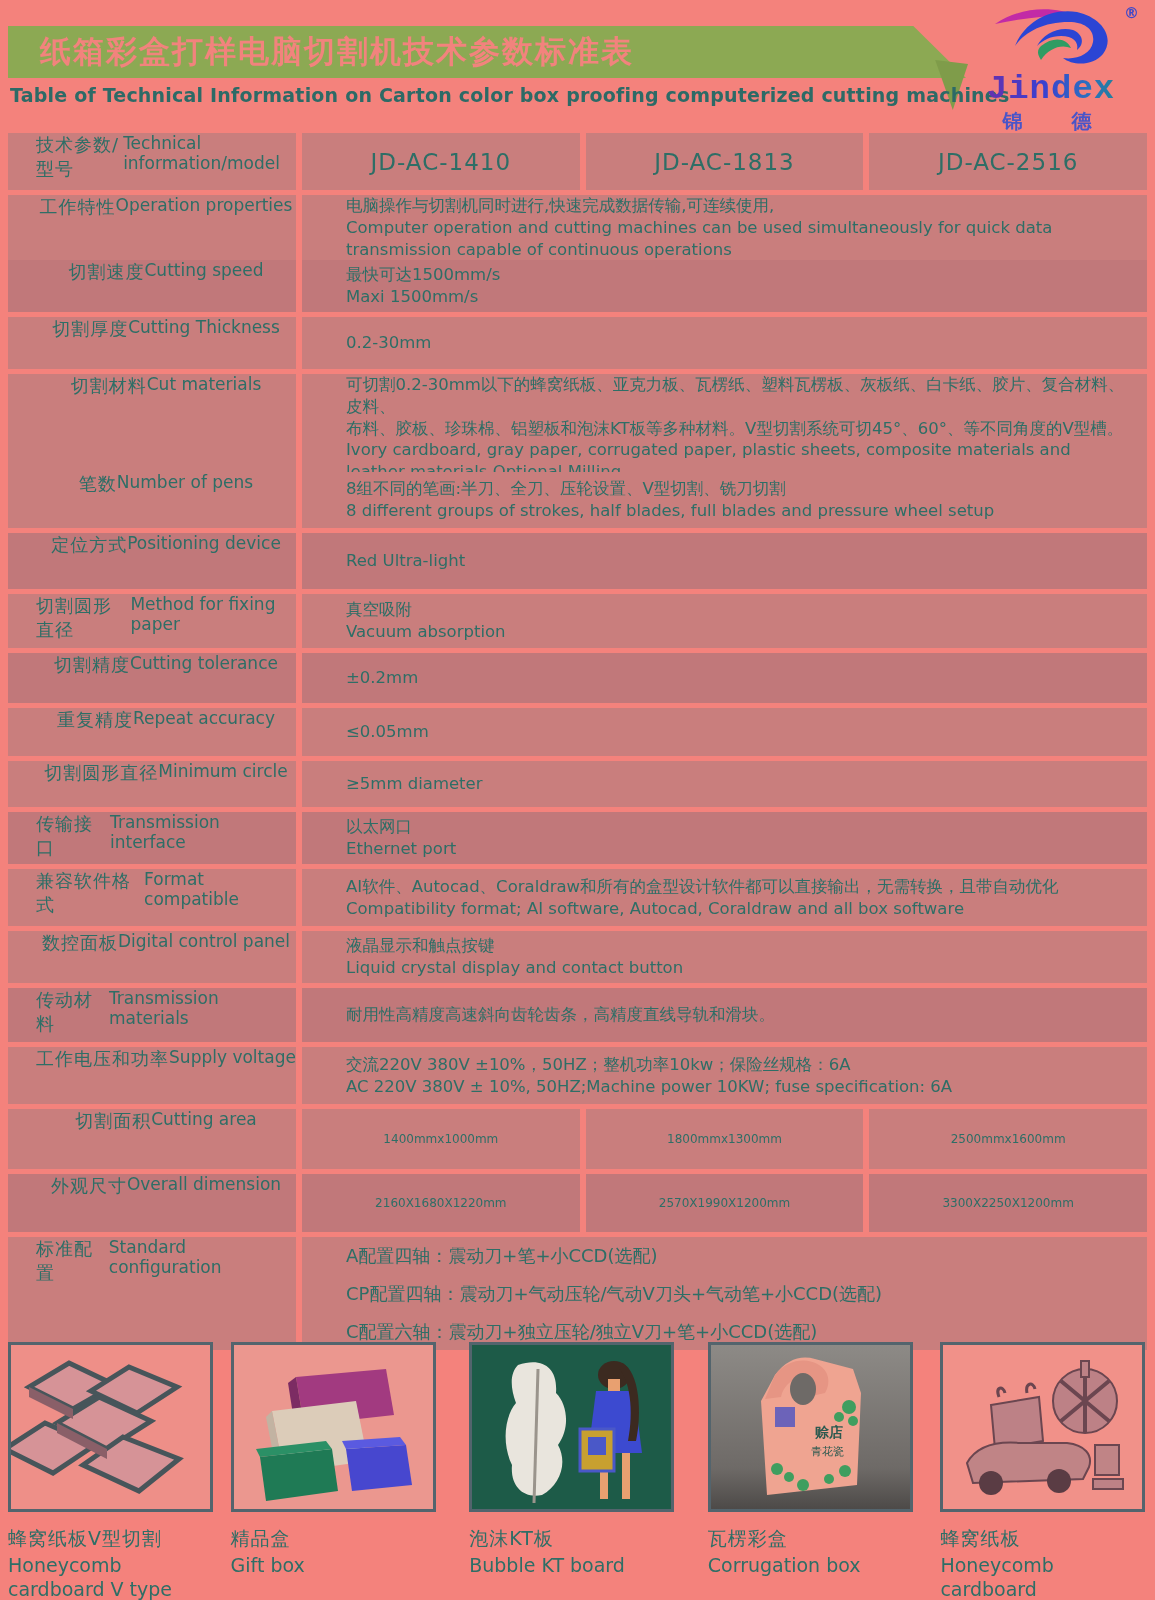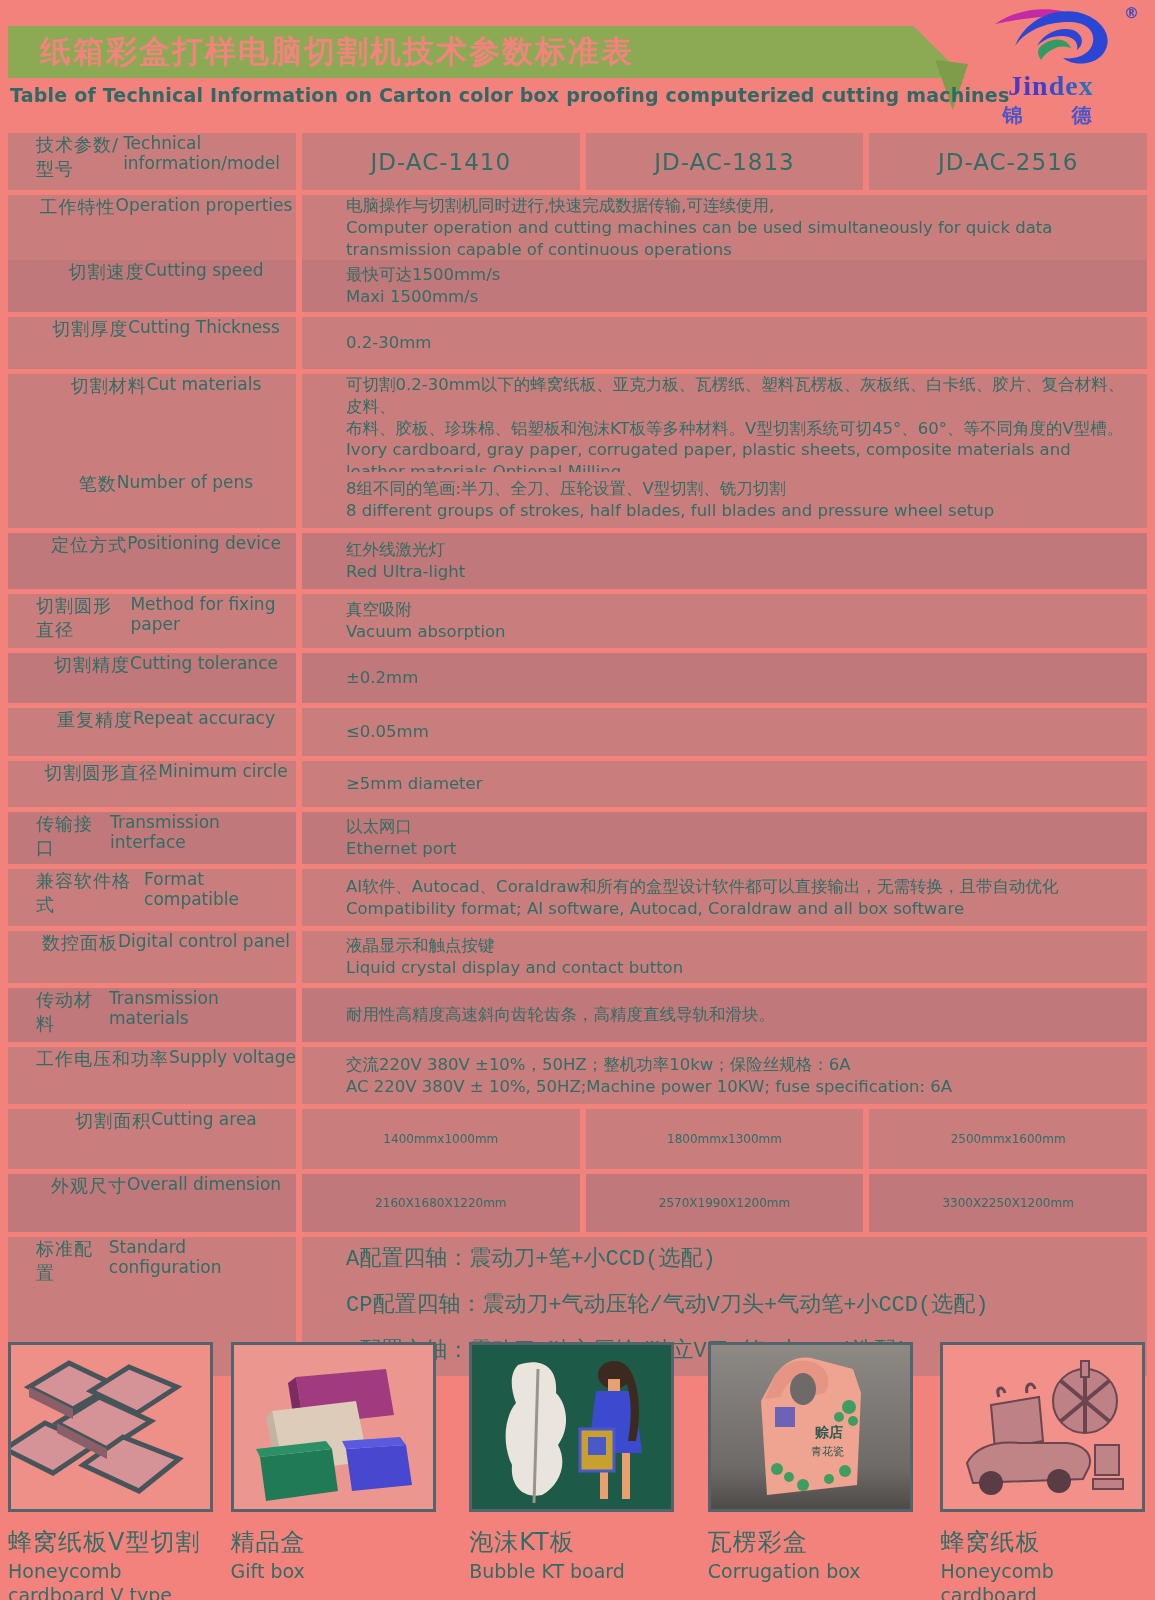--- a/index.html
+++ b/index.html
@@ -28,59 +28,59 @@
     clip-path:polygon(18% 0,100% 8%,62% 100%);
   }
   .subtitle{
     position:absolute;left:10px;top:84px;
     font-size:19px;font-weight:bold;color:#2d6a66;letter-spacing:.2px;
     white-space:nowrap;
   }
   .logo{position:absolute;right:14px;top:2px;width:180px;text-align:center;}
   .logo .reg{position:absolute;right:2px;top:2px;font-size:15px;color:#3e49c9;font-weight:bold;}
   .logo-name{
-    font-size:28px;font-weight:bold;letter-spacing:1px;line-height:1;
+    font-size:34px;font-weight:bold;letter-spacing:1px;line-height:1;
     background:linear-gradient(90deg,#7a2a9e 0%,#3b3fd0 45%,#2b6fc0 70%,#1f8f7a 100%);
     -webkit-background-clip:text;background-clip:text;color:#4b49c0;
     -webkit-text-fill-color:transparent;
-    font-family:Liberation Serif, serif;
+    font-family:Liberation Mono, monospace;
   }
   .logo-zh{font-size:20px;font-weight:bold;color:#4a55c8;letter-spacing:8px;word-spacing:26px;margin-top:2px;}
   
   .spec-table{margin:5px 8px 0 8px;}
   .row{
     display:grid;grid-template-columns:288px 1fr 1fr 1fr;column-gap:6px;
     margin-bottom:5px;
   }
   .cell{background:#c97e7d;display:flex;}
   .row.alt .cell{background:#c1787a;}
   .cell.label{flex-direction:row;justify-content:center;padding-left:28px;}
   .cell.label .zh{font-size:18px;letter-spacing:1px;}
   .cell.label .en{font-size:17px;margin-top:0;}
   .cell.wide{grid-column:2 / -1;flex-direction:column;justify-content:center;padding-left:44px;padding-right:16px;}
   .cell.wide .ln{font-size:16.5px;line-height:1.32;}
   .cell.center{align-items:center;justify-content:center;font-size:12px;}
   .cell.model{align-items:center;justify-content:center;font-size:23px;letter-spacing:1px;}
-  .row.cfg .cell.wide .ln{font-size:22px;line-height:2.1;font-family:Liberation Mono, monospace;}
+  .row.cfg .cell.wide .ln{font-size:18px;line-height:2.1;}
   
   .gallery{
     position:absolute;left:0;top:1342px;width:1155px;
     display:flex;justify-content:flex-start;
   }
   .g-item{width:215px;margin-left:8px;margin-right:8px;}
   .g-item:nth-child(3){margin-left:24px;}
   .g-item:nth-child(4){margin-left:24px;}
   .g-item:nth-child(5){margin-left:18px;}
   .g-frame{
     width:205px;height:170px;border:3px solid #53646d;box-sizing:border-box;
     background:#ee8f88;overflow:hidden;
   }
   .g-frame svg{display:block;}
   .g-cap{margin-top:14px;}
-  .g-cap .zh{font-size:24px;letter-spacing:1px;display:block;}
+  .g-cap .zh{font-size:19px;letter-spacing:1px;display:block;}
   .g-cap .en{font-size:19px;display:block;line-height:1.25;margin-top:2px;}
 </style>
 </head>
 <body>
 
 <div class="topbar">
   <div class="banner">
     <span class="title">纸箱彩盒打样电脑切割机技术参数标准表</span>
   </div>
   <div class="banner-tail"></div>
@@ -166,21 +166,20 @@
       <span class="ln">8 different groups of strokes, half blades, full blades and pressure wheel setup</span>
     </div>
   </div>
 
   <div class="row alt" style="height:56px">
     <div class="cell label">
       <span class="zh">定位方式</span>
       <span class="en">Positioning device</span>
     </div>
     <div class="cell wide">
-      <span class="ln">红外线激光灯</span>
       <span class="ln">Red Ultra-light</span>
     </div>
   </div>
 
   <div class="row" style="height:54px">
     <div class="cell label">
       <span class="zh">切割圆形直径</span>
       <span class="en">Method for fixing paper</span>
     </div>
     <div class="cell wide">

